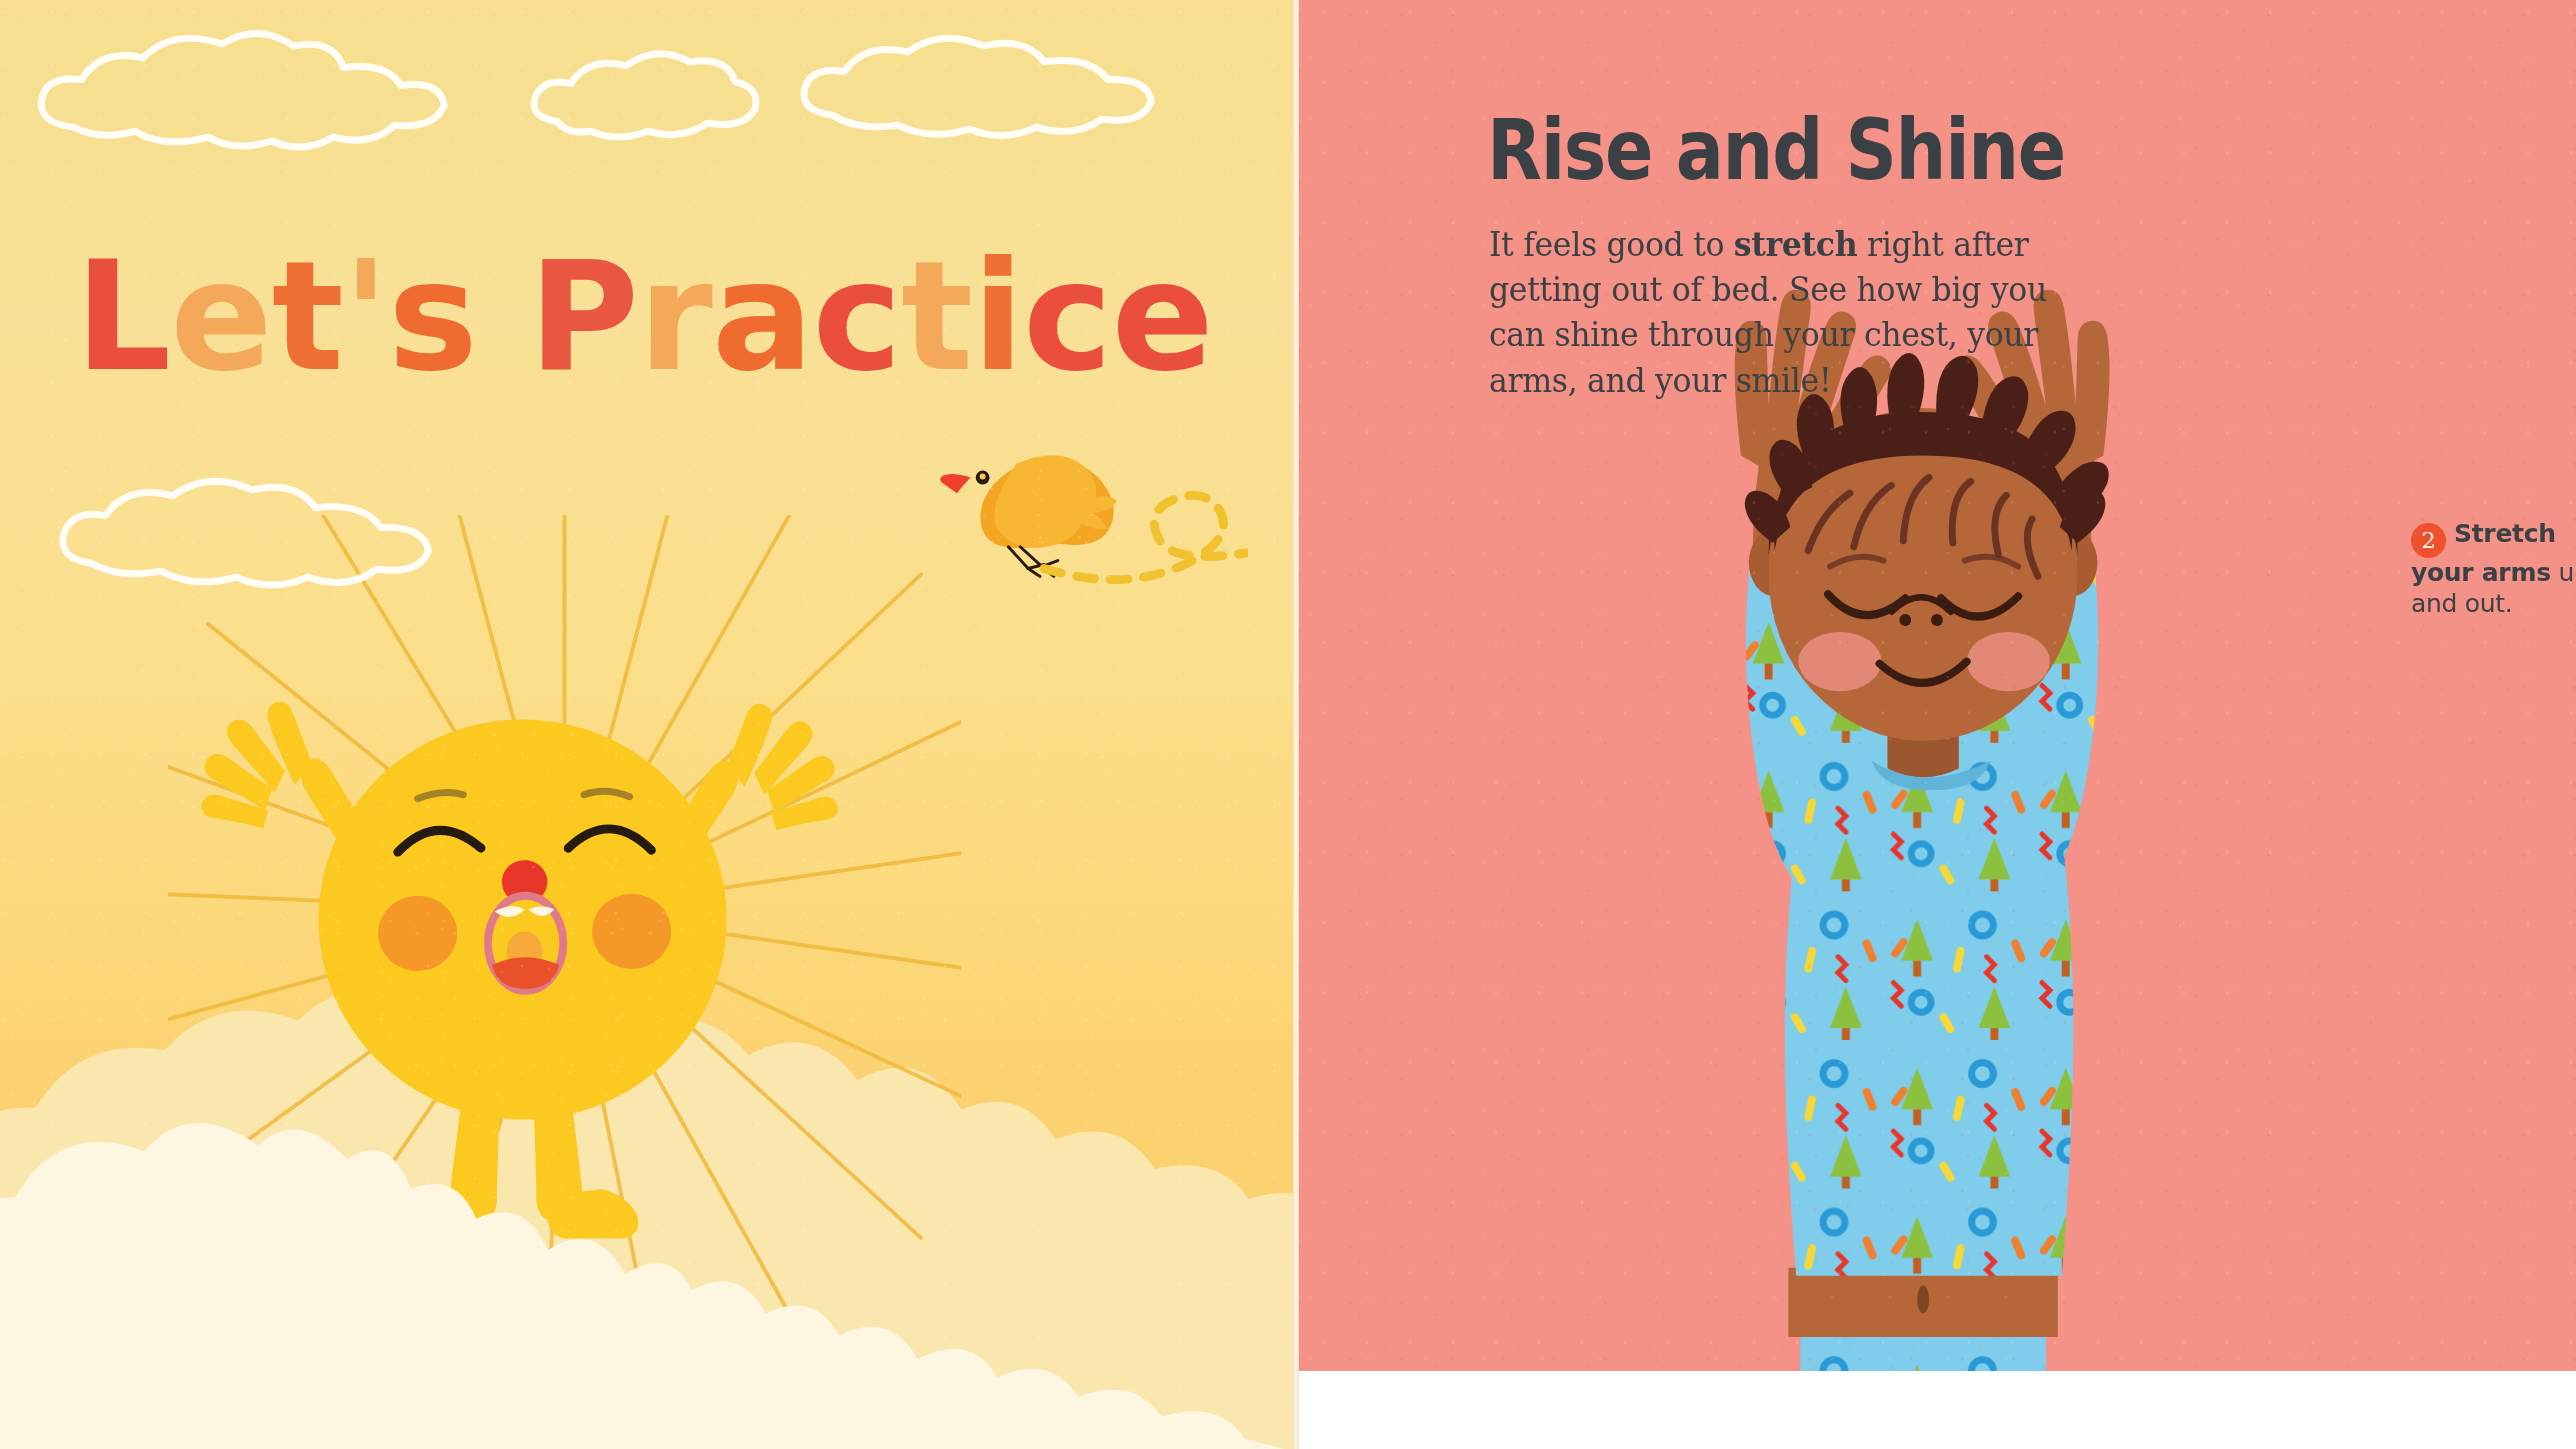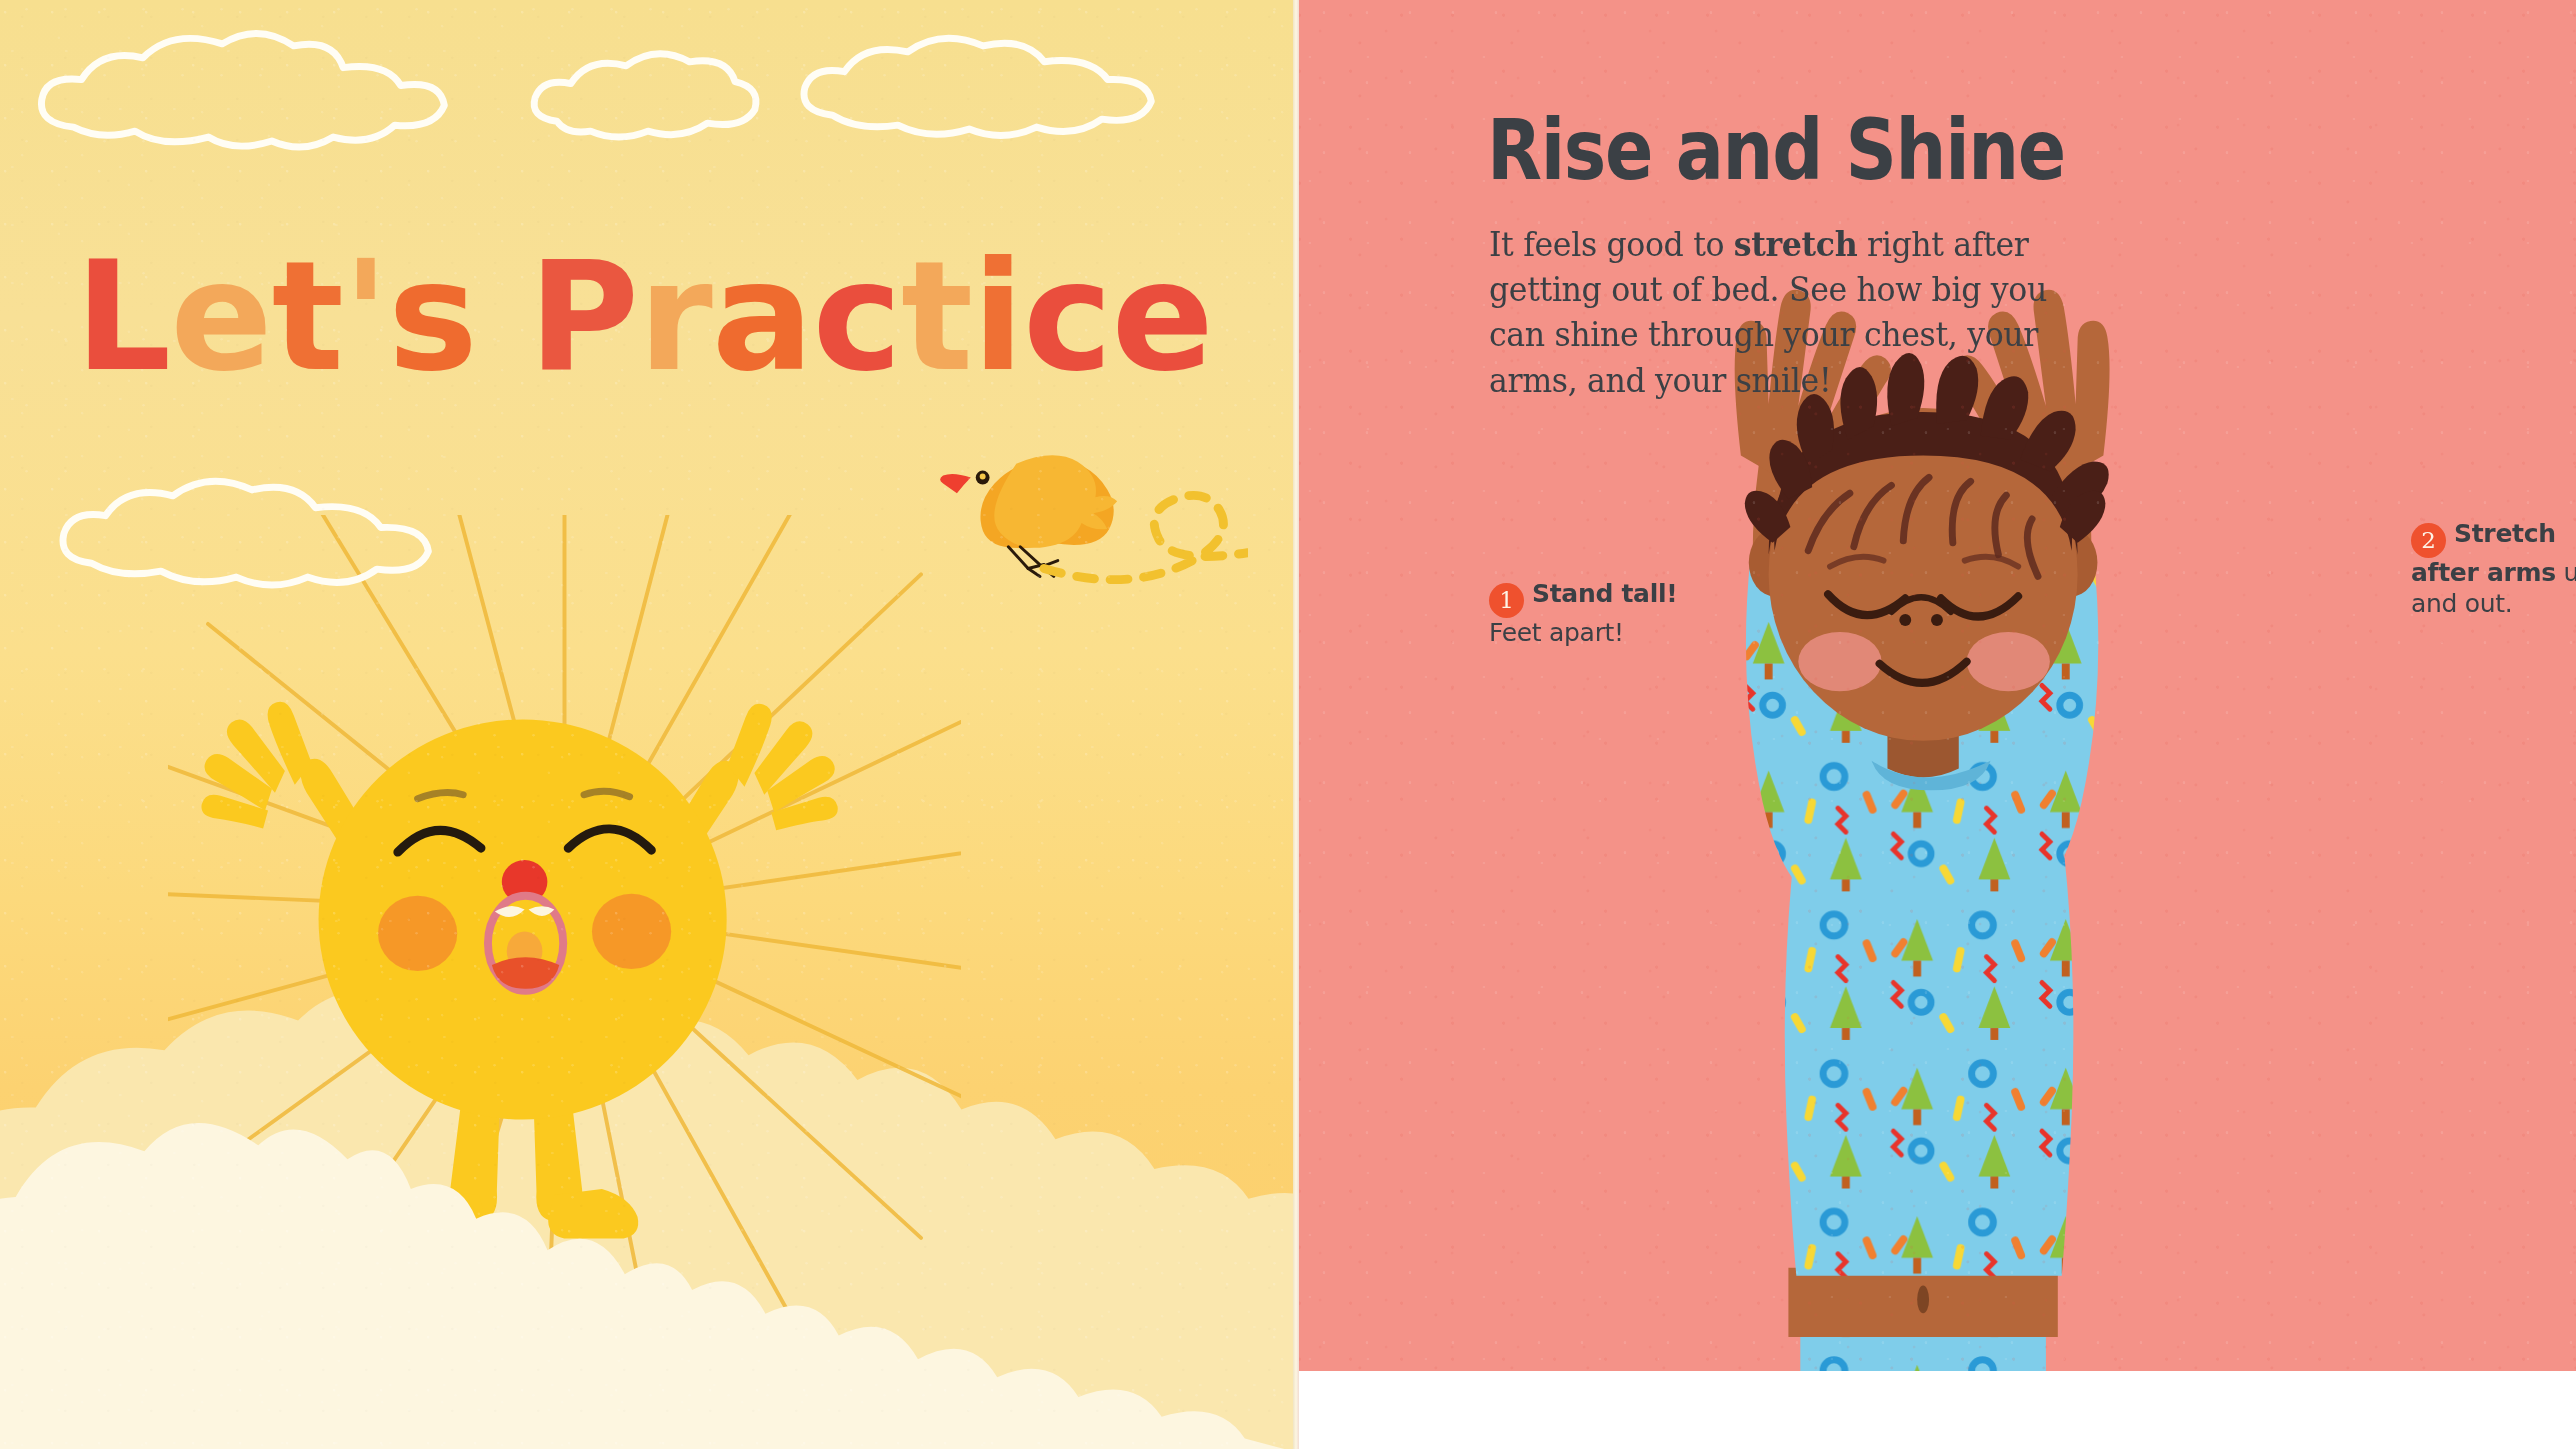--- a/index.html
+++ b/index.html
@@ -352,19 +352,18 @@
         <path d="M592 670 q44 40 88 -2" stroke="#3a1c10" stroke-width="8" fill="none" stroke-linecap="round"></path>
       </svg>
     </div>
 
     <div class="grain-pink"></div>
 
     <div class="rise-title">Rise and Shine</div>
 
     <div class="rise-body" id="riseBody">It feels good to <b>stretch</b> right after getting out of bed. See how big you can shine through your chest, your arms, and your smile!</div>
 
-    <div class="callout" id="c0" style="left: 196px; top: 579px; width: 238px;"><span class="badge" style="background: rgb(239, 81, 46);">1</span><b>Stand tall!</b> Feet apart!</div>
-    <div class="callout" id="c1" style="left: 1118px; top: 519px; width: 188px;"><span class="badge" style="background: rgb(239, 81, 46);">2</span><b>Stretch after arms</b> up and out.</div>
+    <div class="callout" id="c1" style="left: 1118px; top: 519px; width: 188px;"><span class="badge" style="background: rgb(239, 81, 46);">2</span><b>Stretch your arms</b> up and out.</div>
 
 
   </div>
 </div>
 
 
 </body></html>

